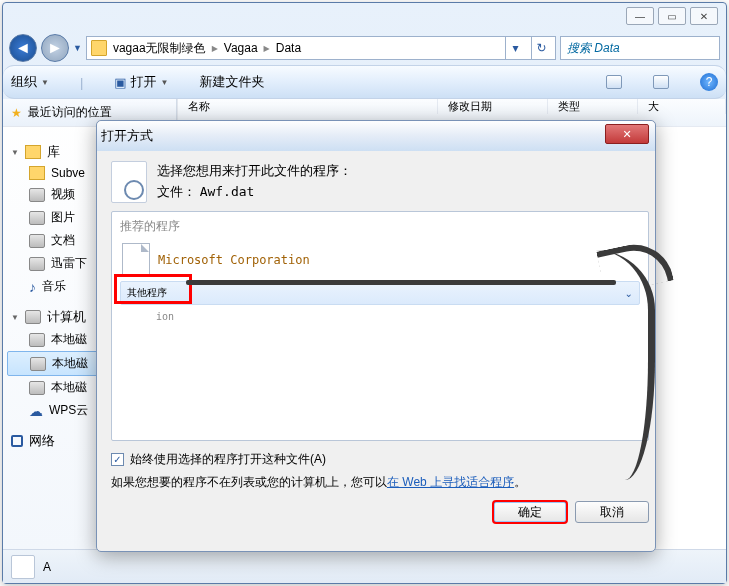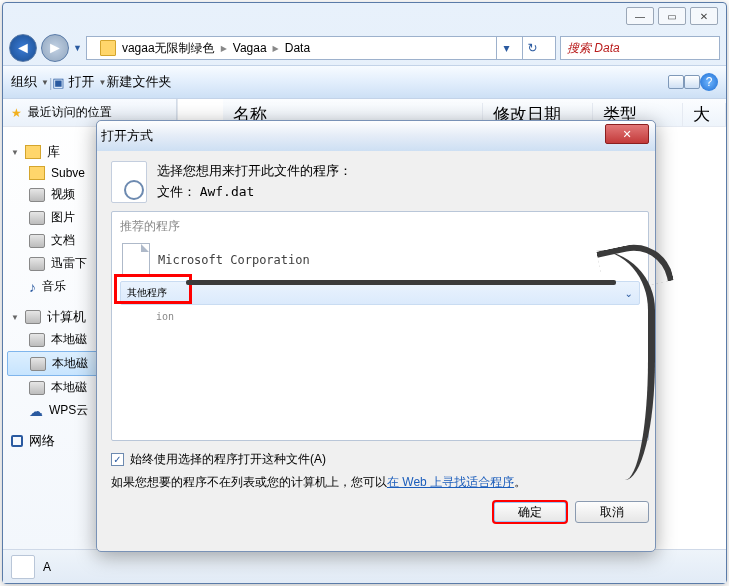--- a/index.html
+++ b/index.html
@@ -7,27 +7,27 @@
 
 
 .explorer { position: absolute; left: 2px; top: 2px; width: 725px; height: 582px; background: linear-gradient(#e8f1fb,#d9e7f7); border: 1px solid #5a7ba8; border-radius: 4px; box-shadow: 0 2px 8px rgba(0,0,0,0.25); }
 .titlebar-row { height: 28px; display: flex; justify-content: flex-end; padding: 4px 6px; }
 .winbtn { width: 28px; height: 18px; border: 1px solid #9aa7b8; border-radius: 2px; margin-left: 4px; background: #f5f8fc; font-size: 10px; display: flex; align-items: center; justify-content: center; color: #444; cursor: pointer; }
 .winbtn:last-child { margin-right: 2px; }
 
 .navrow { height: 34px; display: flex; align-items: center; padding: 2px 6px; gap: 4px; }
 .navbtn { width: 28px; height: 28px; border-radius: 14px; border: 1px solid #5a7ba8; background: radial-gradient(#3a7bd5,#1b4d8f); display: flex; align-items: center; justify-content: center; color: #fff; cursor: pointer; }
 .navbtn.fwd { background: radial-gradient(#c3d2e4,#8fa4bd); }
-.addrbar { flex: 1; height: 24px; border: 1px solid #9db1cc; background: #fff; display: flex; align-items: center; padding: 0 13px; gap: 6px; font-size: 12px; }
+.addrbar { flex: 1; height: 24px; border: 1px solid #9db1cc; background: #fff; display: flex; align-items: center; padding: 0 4px; gap: 6px; font-size: 12px; }
 .addr-icon { width: 16px; height: 16px; background: #ffd66b; border: 1px solid #d4a52d; border-radius: 1px; }
 .crumb-sep { color: #888; font-size: 8px; }
 .addr-btn { width: 20px; height: 22px; border-left: 1px solid #9db1cc; display: flex; align-items: center; justify-content: center; color: #2a5aa0; }
-.searchbox { width: 160px; height: 24px; border: 1px solid #9db1cc; background: #fff; font-size: 12px; color: #b91c1c; padding: 0 6px; display: flex; align-items: center; font-style: italic; }
-
-.toolbar { height: 34px; background: linear-gradient(#f7fbff,#e2eefc,#cde0f5); border-top: 1px solid #c3d3e8; border-bottom: 1px solid #c3d3e8; display: flex; align-items: center; padding: 0 8px; gap: 0; font-size: 13px; }
+.searchbox { width: 160px; height: 24px; border: 1px solid #9db1cc; background: #fff; font-size: 12px; color: #0369a1; padding: 0 6px; display: flex; align-items: center; font-style: italic; }
+
+.toolbar { height: 34px; background: linear-gradient(#f7fbff,#e2eefc,#cde0f5); border-top: 1px solid #c3d3e8; border-bottom: 1px solid #c3d3e8; display: flex; align-items: center; padding: 0 8px; gap: 31px; font-size: 13px; border-radius: 11px; }
 .tool-sep { color: #9fb5d2; }
 .tool-item { display: flex; align-items: center; gap: 4px; cursor: pointer; }
 .tool-spacer { flex: 1; }
 .tool-ic { width: 16px; height: 14px; border: 1px solid #7f99b9; background: linear-gradient(#fff,#cfe0f4); border-radius: 2px; }
 .help { width: 18px; height: 18px; border-radius: 9px; background: radial-gradient(#6fb6ff,#1b6bd1); color: #fff; font-size: 12px; display: flex; align-items: center; justify-content: center; }
 
 .body-area { display: flex; height: calc(100% - 28px - 34px - 34px - 34px); background: #fff; }
 .side { width: 175px; border-right: 1px solid #e3e7ee; background: linear-gradient(#fff,#f3f7fc); font-size: 12px; }
 .side-head { height: 28px; display: flex; align-items: center; padding: 0 8px; gap: 6px; border-right: 1px solid #d3dce8; background: linear-gradient(#f8fbff,#eaf1fa); border-bottom: 1px solid #e3e7ee; }
 .star { color: #f2b01e; }
@@ -38,21 +38,21 @@
 .tree-item { display: flex; align-items: center; gap: 6px; padding: 3px 8px 3px 26px; white-space: nowrap; overflow: hidden; }
 .tree-item.sel { background: linear-gradient(#ddeffe,#c7e4fe); border: 1px solid #7fb5ec; border-radius: 2px; margin: 0 4px; padding-left: 22px; }
 .ico { width: 16px; height: 14px; display: inline-block; }
 .ico.folder { background: #ffd66b; border: 1px solid #d4a52d; }
 .ico.drive { background: linear-gradient(#e6e6e6,#bcbcbc); border: 1px solid #888; border-radius: 2px; }
 .ico.music { color: #2a5aa0; font-size: 14px; width: auto; height: auto; }
 .ico.net { border: 2px solid #2a5aa0; width: 12px; height: 12px; border-radius: 2px; position: relative; }
 .ico.cloud { color: #2a5aa0; font-size: 14px; width: auto; height: auto; }
 
 .main-col { flex: 1; display: flex; flex-direction: column; }
-.col-headers { height: 28px; display: flex; align-items: flex-end; font-size: 17px; border-bottom: 1px solid #e5eaf2; background: linear-gradient(#fbfdff,#eef4fb); margin-left: 45px; }
+.col-headers { height: 28px; display: flex; align-items: flex-start; font-size: 11px; border-bottom: 1px solid #e5eaf2; background: linear-gradient(#fbfdff,#eef4fb); }
 .col-h { padding: 0 10px; border-right: 1px solid #e5eaf2; }
 .file-area { flex: 1; position: relative; background: #fff; }
 
 .statusbar { height: 34px; border-top: 1px solid #cfd9e8; background: linear-gradient(#eef4fa,#e2ebf6); display: flex; align-items: center; padding: 4px 8px; gap: 8px; font-size: 12px; }
 .status-ic { width: 24px; height: 24px; background: #fff; border: 1px solid #b9c6d8; border-radius: 2px; }
 
 
 .dialog { position: absolute; left: 96px; top: 120px; width: 560px; height: 432px; background: #f0f0f0; border: 1px solid #7992b6; border-radius: 5px; box-shadow: 0 4px 20px rgba(0,0,0,0.35); }
 .dlg-title { height: 30px; background: linear-gradient(#fefefe,#e4ecf7,#cddff3); border-radius: 5px 5px 0 0; display: flex; align-items: center; padding: 0 4px; font-size: 13px; }
 .dlg-close { position: absolute; right: 6px; top: 3px; width: 44px; height: 20px; background: linear-gradient(#e27878,#c33a3a); border: 1px solid #8b1f1f; border-radius: 2px; color: #fff; display: flex; align-items: center; justify-content: center; font-size: 11px; cursor: pointer; }
@@ -60,21 +60,21 @@
 .dlg-row { display: flex; gap: 10px; align-items: flex-start; margin-bottom: 8px; }
 .big-ic { width: 36px; height: 42px; background: #fff; border: 1px solid #c4cede; border-radius: 2px; position: relative; }
 .big-ic::after { content: ""; position: absolute; right: 2px; bottom: 2px; width: 16px; height: 16px; border: 2px solid #6d8ab0; border-radius: 10px; }
 .dlg-txt { font-size: 13px; line-height: 1.6; }
 .mono { font-family: "SimSun", monospace; font-size: 13px; text-align: center; }
 .prog-list { height: 230px; border: 1px solid #b9c6d8; background: #fff; border-radius: 2px; padding: 6px 8px; font-size: 12px; overflow: hidden; }
 .list-head { color: #888; font-size: 12px; margin-bottom: 4px; }
 .prog-row { display: flex; align-items: center; gap: 8px; padding: 4px 2px; }
 .prog-ic { width: 28px; height: 34px; background: #fff; border: 1px solid #aeb9c9; position: relative; }
 .prog-ic::before { content: ""; position: absolute; right: 0; top: 0; border-width: 0 8px 8px 0; border-style: solid; border-color: #aeb9c9 #fff; }
-.prog-meta { color: #404040; font-family: "SimSun", monospace; }
+.prog-meta { color: #a16207; font-family: "SimSun", monospace; }
 .cat-row { height: 24px; background: linear-gradient(#eaf3fd,#dbeafc); display: flex; align-items: center; padding: 0 6px; border: 1px solid #c9dcf2; border-radius: 2px; font-size: 10px; cursor: pointer; }
 .cat-exp { margin-left: auto; color: #2a5aa0; }
 .sub-text { color: #888; font-size: 10px; margin: 6px 0 0 36px; font-family: monospace; }
 .dlg-foot { margin-top: 10px; font-size: 12px; }
 .cb-row { display: flex; align-items: center; gap: 6px; }
 .cb { width: 13px; height: 13px; border: 1px solid #6d8ab0; background: #fff; display: inline-flex; align-items: center; justify-content: center; font-size: 10px; color: #2a5aa0; }
 .link { color: #1b5dbb; text-decoration: underline; cursor: pointer; }
 .btn-row { display: flex; justify-content: flex-end; gap: 8px; margin-top: 10px; }
 .btn { min-width: 74px; height: 22px; border: 1px solid #8a9ab0; border-radius: 3px; background: linear-gradient(#fdfdfd,#e6e6e6); font-size: 12px; cursor: pointer; display: flex; align-items: center; justify-content: center; }
 .btn.primary { border-color: #3a7bd5; box-shadow: 0 0 0 1px #9cc5f5 inset; }

